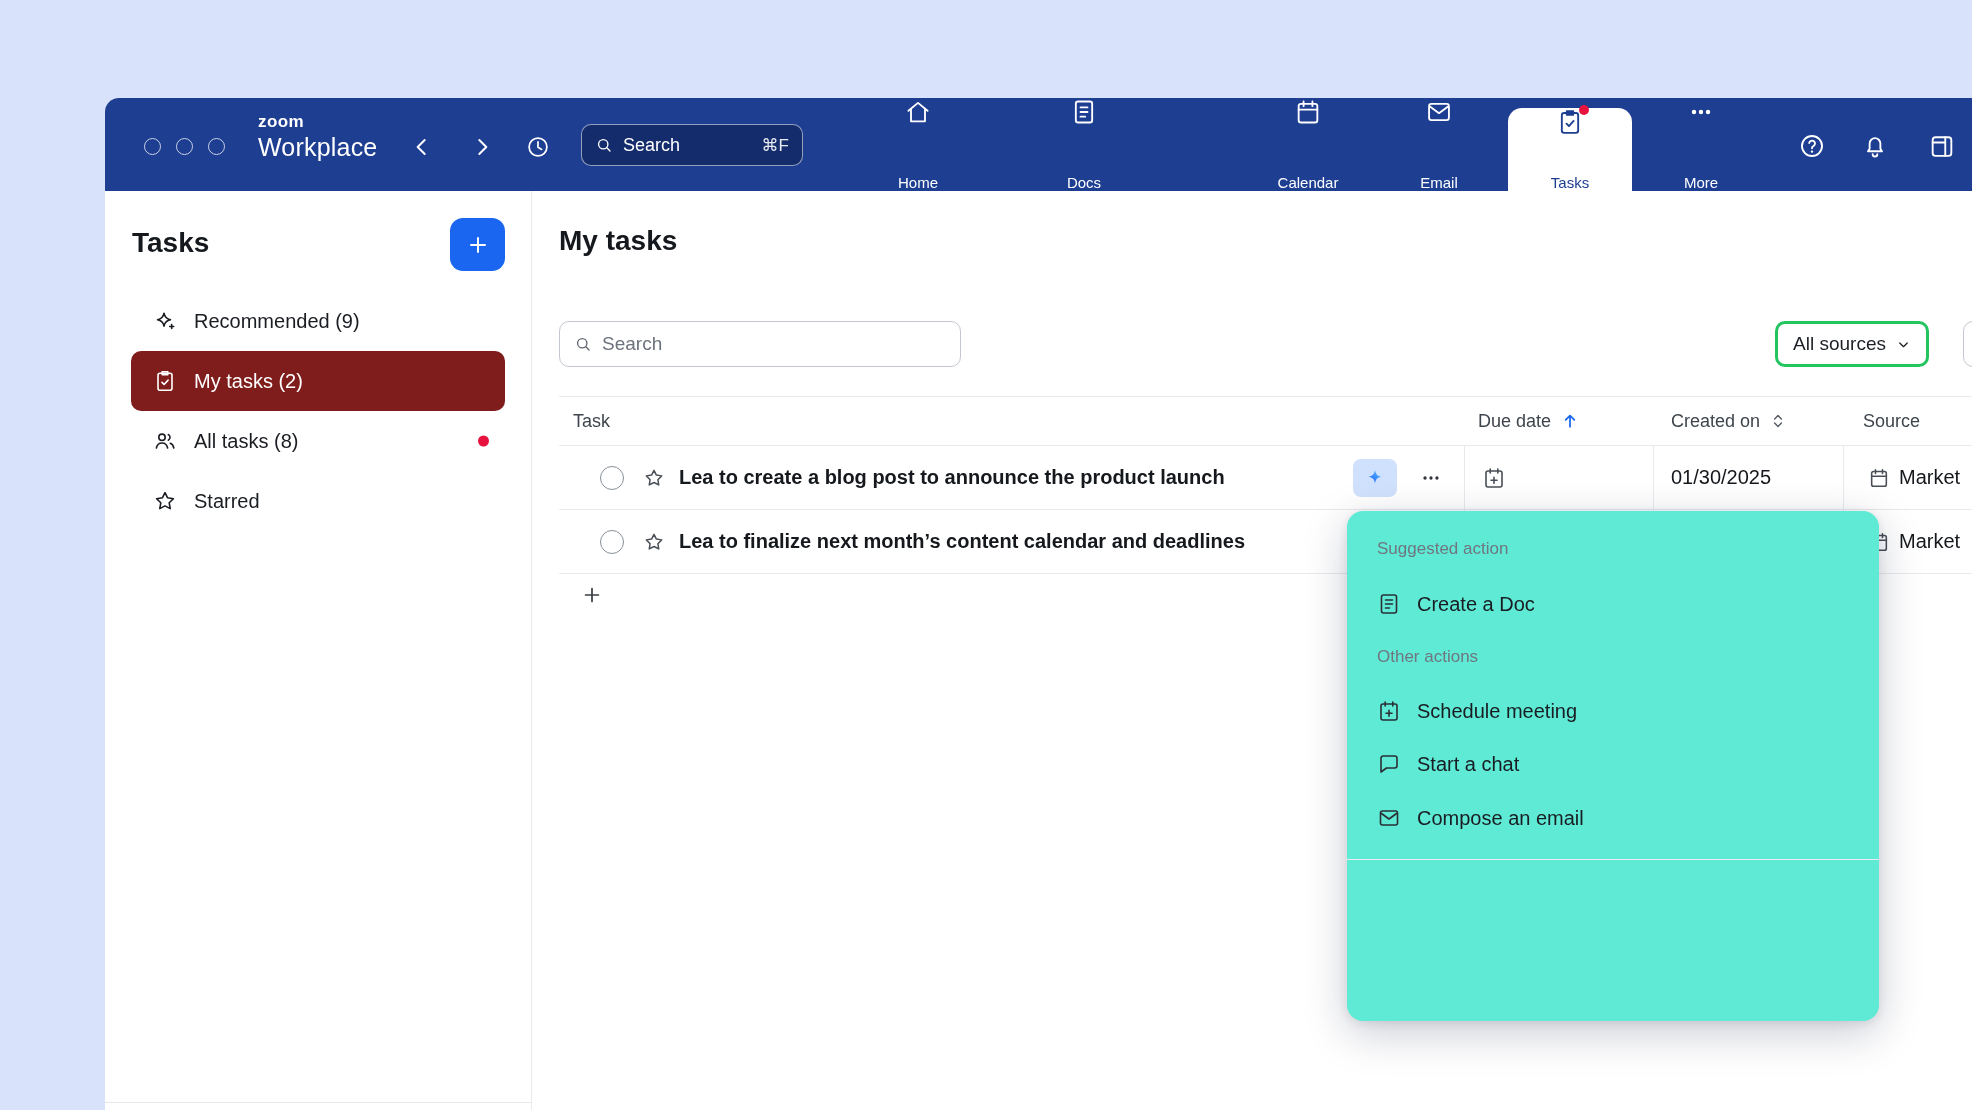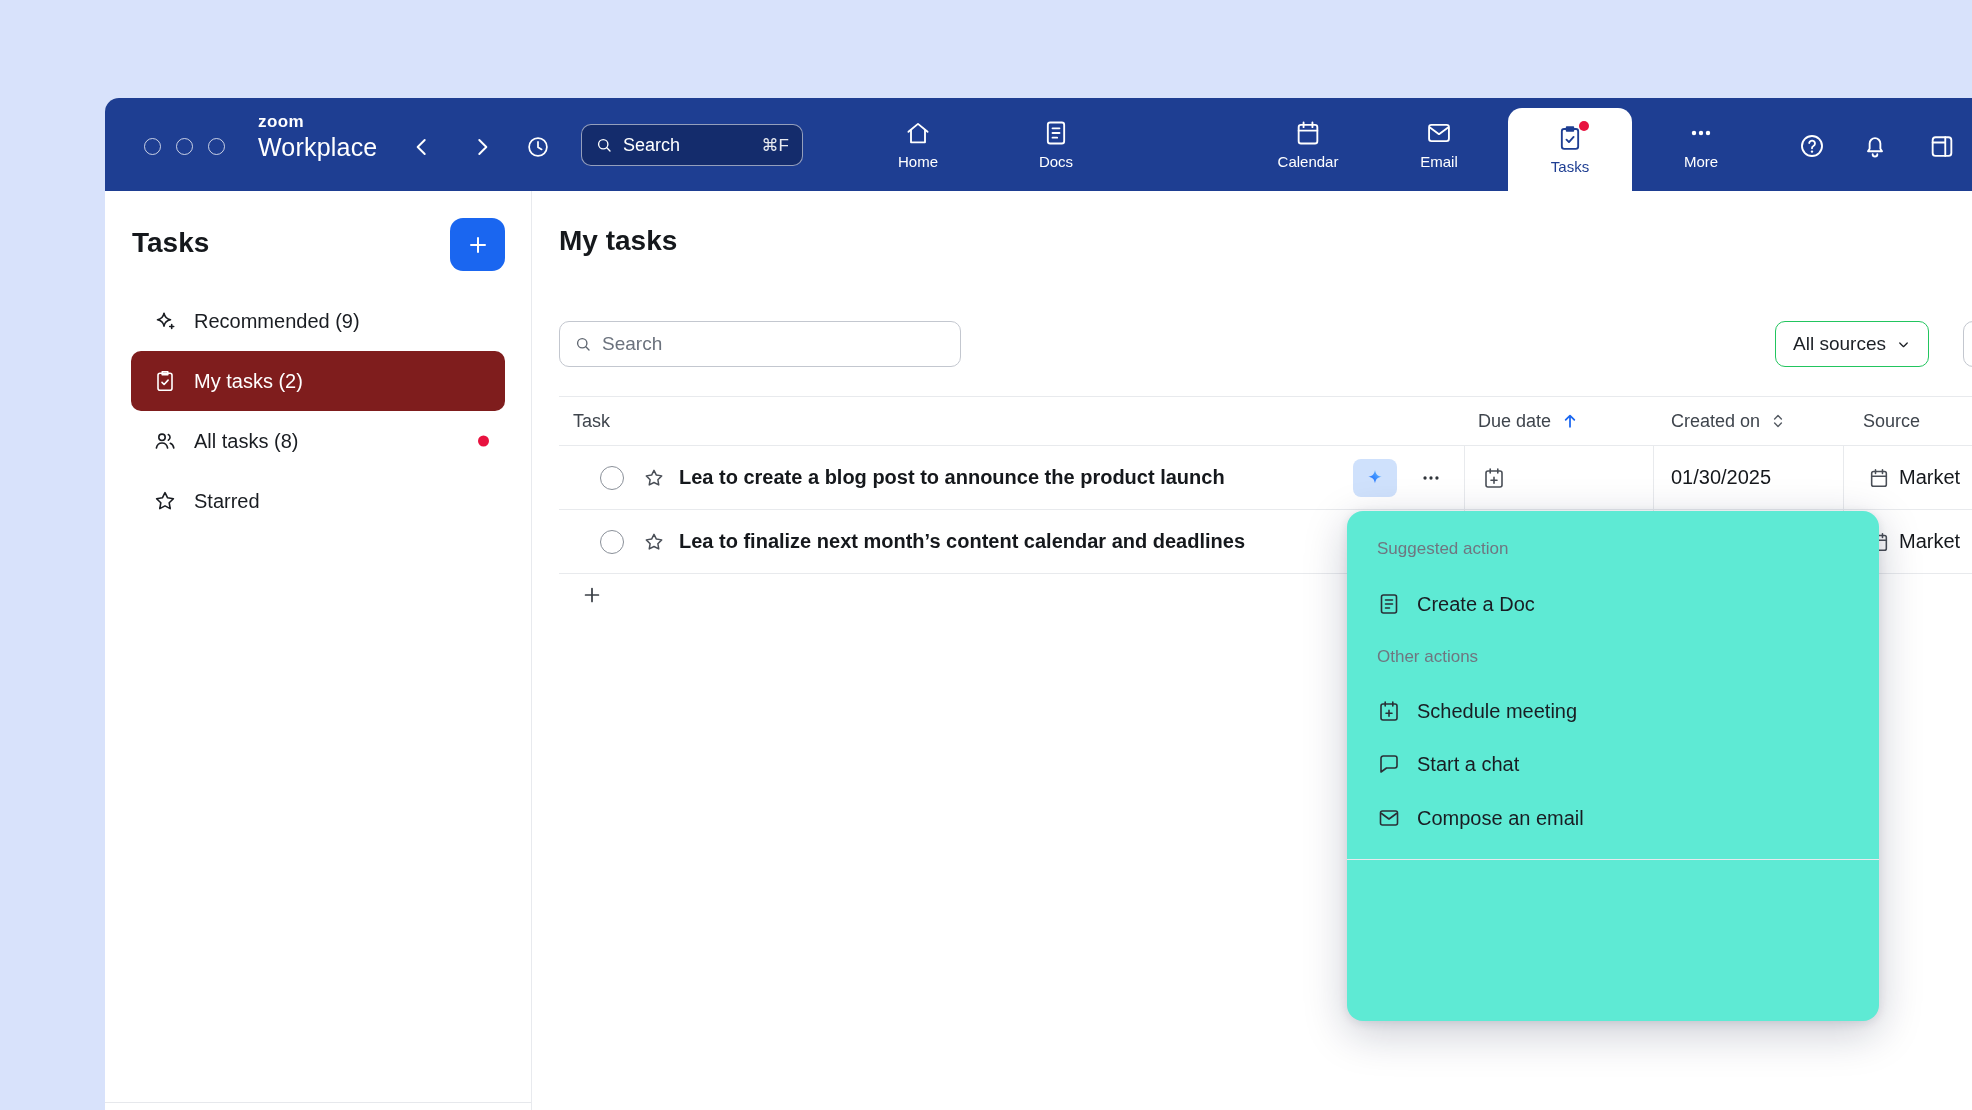--- a/index.html
+++ b/index.html
@@ -25,25 +25,25 @@
   .logo .w { display:block; font-size:25px; font-weight:400; letter-spacing:.2px; line-height:30px; }
   .tb-ic { position:absolute; width:26px; height:26px; top:36px; color:#fff; cursor:pointer; }
   .tb-chev-l{left:304px} .tb-chev-r{left:364px} .tb-clock{left:420px}
   .tb-search { position:absolute; left:476px; top:26px; width:222px; height:42px;
     background:rgba(8,20,58,.42); border:1px solid rgba(255,255,255,.55); border-radius:10px;
     display:flex; align-items:center; padding:0 13px; gap:10px; }
   .tb-search .lbl { font-size:18px; flex:1; color:#fff; }
   .tb-search .sc { font-size:17px; color:rgba(255,255,255,.9); }
 
   .nav-item { position:absolute; top:0; height:93px; width:110px; display:flex; flex-direction:column;
-    align-items:center; justify-content:center; gap:6px; color:#fff; cursor:pointer; }
+    align-items:center; justify-content:space-between; gap:6px; color:#fff; cursor:pointer; }
   .nav-item .nav-label { font-size:15px; white-space:nowrap; }
   .nav-icon { position:relative; width:28px; height:28px; }
   .badge-dot { position:absolute; top:-3px; right:-5px; width:10px; height:10px; border-radius:50%; background:#e8123f; }
-  .nv-home{left:758px} .nv-docs{left:896px} .nv-chat{left:1019px} .nv-cal{left:1148px} .nv-mail{left:1279px} .nv-more{left:1541px}
+  .nv-home{left:758px} .nv-docs{left:924px} .nv-chat{left:1019px} .nv-cal{left:1148px} .nv-mail{left:1279px} .nv-more{left:1541px}
   .nav-item.active { left:1403px; top:10px; height:83px; width:124px; background:#fff; border-radius:14px 14px 0 0; color:#1e3e92; }
   .tb-right { position:absolute; width:28px; height:28px; top:34px; color:#fff; cursor:pointer; }
   .tbr-help{left:1693px} .tbr-bell{left:1756px} .tbr-cal{left:1823px}
 
   
   .sidebar { position:absolute; left:0; top:93px; width:427px; bottom:0; background:#fff; border-right:1px solid #e8eaee; }
   .sb-title { position:absolute; left:27px; top:36px; font-size:28px; font-weight:700; color:#15181c; }
   .sb-add { position:absolute; left:345px; top:27px; width:55px; height:53px; background:#1a66f0; border-radius:13px;
     display:flex; align-items:center; justify-content:center; cursor:pointer; }
   .sb-list { position:absolute; left:26px; right:26px; top:100px; display:flex; flex-direction:column;justify-content:center; }
@@ -54,21 +54,21 @@
   .sb-reddot { position:absolute; right:16px; top:50%; transform:translateY(-50%); width:11px; height:11px; border-radius:50%; background:#e8123f; }
   .sb-bottom { position:absolute; left:0; right:0; bottom:7px; height:1px; background:#e6e8ec; }
 
   
   .main { position:absolute; left:428px; top:93px; right:0; bottom:0; background:#fff; overflow:hidden; }
   .main-title { position:absolute; left:26px; top:34px; font-size:28px; font-weight:700; color:#15181c; }
   .m-search { position:absolute; left:26px; top:130px; width:402px; height:46px; border:1px solid #c3c7cf; border-radius:10px;
     display:flex; align-items:center; padding:0 14px; gap:10px; background:#fff; }
   .m-search input { border:0; outline:0; font-size:19px; flex:1; font-family:inherit; color:#15181c; background:transparent; }
   .m-search input::placeholder { color:#6b727d; }
-  .m-sources { position:absolute; left:1242px; top:130px; width:154px; height:46px; border:1px solid #22c55e; border-radius:10px;
+  .m-sources { position:absolute; left:1242px; top:130px; width:154px; height:46px; border:3px solid #22c55e; border-radius:10px;
     display:flex; align-items:center; justify-content:center; gap:10px; font-size:19px; color:#1c2026; background:#fff; cursor:pointer; }
   .m-partial { position:absolute; left:1430px; top:130px; width:60px; height:46px; border:1px solid #c3c7cf; border-radius:10px; background:#fff; cursor:pointer; }
 
   
   .t-header { position:absolute; left:26px; right:0; top:205px; height:50px; border-top:1px solid #e8eaed; border-bottom:1px solid #e8eaed; }
   .th { position:absolute; top:0; height:100%; display:flex; align-items:center; gap:9px; font-size:18px; color:#3f454d; cursor:pointer; }
   .th-task{left:14px} .th-due{left:919px} .th-created{left:1112px} .th-source{left:1304px}
   .t-row { position:absolute; left:26px; right:0; height:64px; border-bottom:1px solid #e8eaed; overflow:hidden; background:#fff; }
   .t-row1{top:255px} .t-row2{top:319px}
   .row-check { position:absolute; left:41px; top:20px; width:24px; height:24px; border:1.6px solid #8a9099; border-radius:50%; cursor:pointer; }

